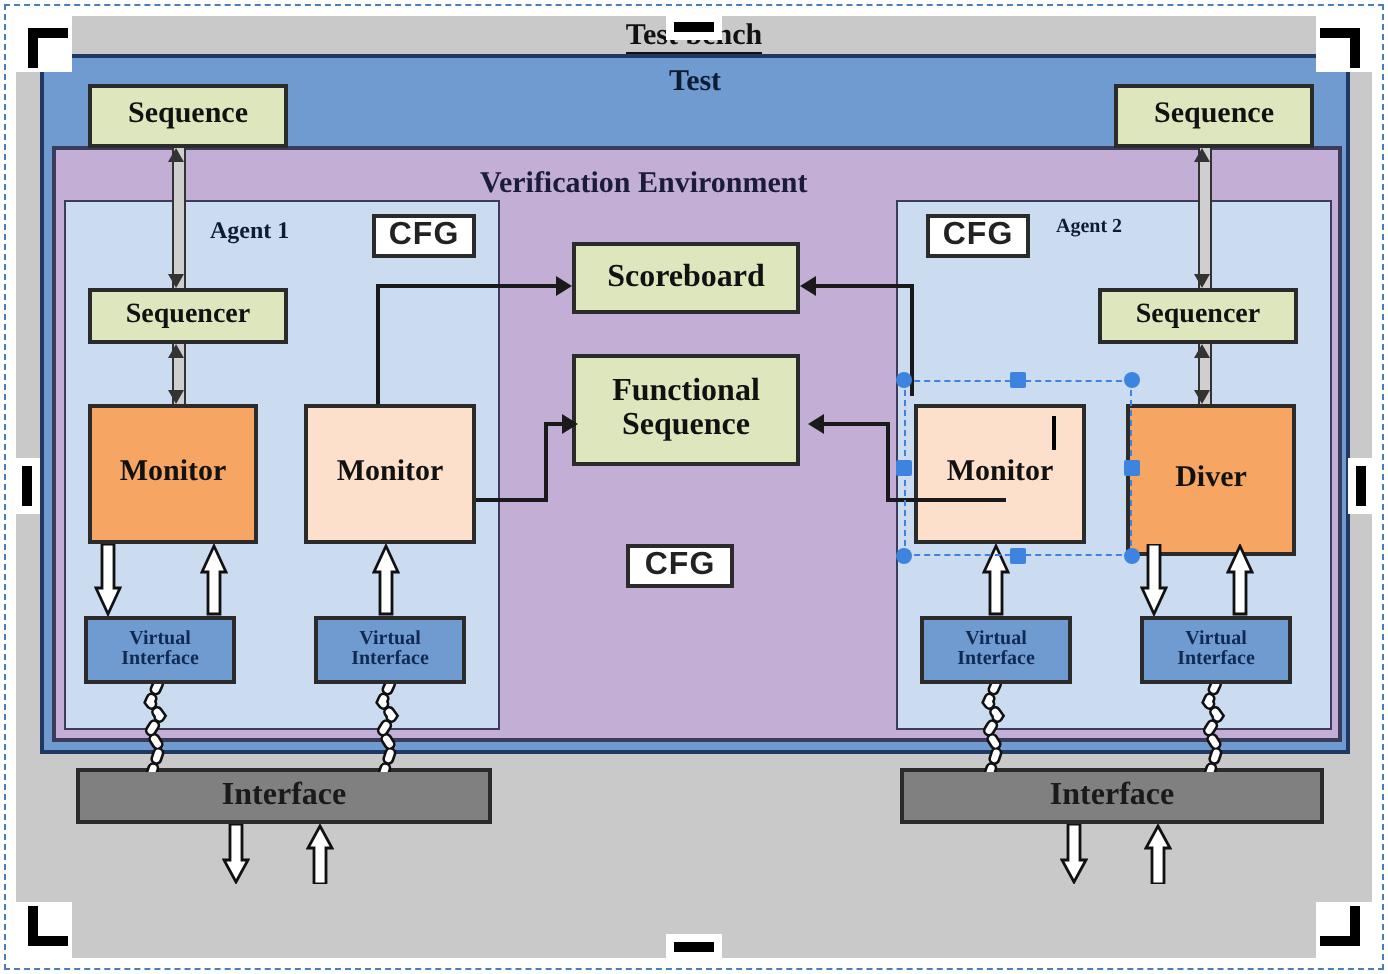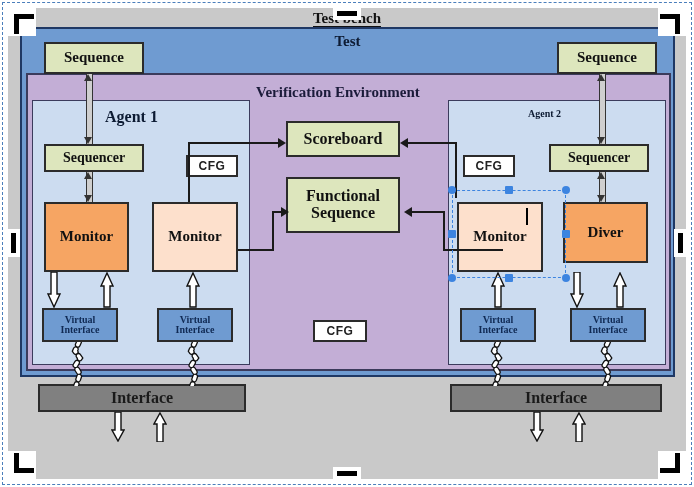--- a/index.html
+++ b/index.html
@@ -32,30 +32,30 @@
   
   .node{position:absolute;border:2px solid #2b2b2b;box-sizing:border-box;
      display:flex;align-items:center;justify-content:center;text-align:center;
      font-weight:bold;color:#111;line-height:1.05;}
   .green{background:#dde6bd;}
   .orange{background:#f6a563;}
   .peach{background:#fde0cc;}
   .vif{background:#6f9bd1;color:#102a54;font-size:10px;font-weight:bold;}
   .iface{background:#808080;color:#1a1a1a;font-size:16px;}
   .dut{background:#e3a9a9;color:#3a1010;font-size:16px;}
-  .cfg{background:#ffffff;color:#222;font-size:12px;font-weight:bold;
-     font-family:"Liberation Sans",sans-serif;letter-spacing:.5px;margin-top:48px;}
+  .cfg{background:#ffffff;color:#222;font-size:16px;font-weight:bold;
+     font-family:"Liberation Sans",sans-serif;letter-spacing:.5px;}
 
   
   .cap{position:absolute;font-weight:bold;color:#0d1b33;white-space:nowrap;}
   #cap-tb{left:0;top:10px;width:694px;text-align:center;font-size:15px;color:#111;}
   #cap-tb span{border-bottom:1px solid #111;padding-bottom:0px;}
   #cap-test{left:20px;top:33px;width:655px;text-align:center;font-size:15px;}
-  #cap-venv{left:240px;top:84px;font-size:15px;color:#1b1b3a;margin-left:16px;}
-  #cap-a1{left:105px;top:108px;font-size:16px;}
+  #cap-venv{left:240px;top:84px;font-size:15px;color:#1b1b3a;}
+  #cap-a1{left:105px;top:108px;font-size:12px;}
   #cap-a2{left:528px;top:108px;font-size:10px;}
 
   
   .dbl{position:absolute;z-index:12;}
   .dbl .shaft{position:absolute;left:2px;top:0;width:5px;height:100%;
      background:#cfcfcf;border-left:1px solid #333;border-right:1px solid #333;}
   .dbl .hU,.dbl .hD{position:absolute;left:0;width:0;height:0;border-left:4.5px solid transparent;border-right:4.5px solid transparent;}
   .dbl .hU{top:0;border-bottom:7px solid #333;}
   .dbl .hD{bottom:0;border-top:7px solid #333;}
 
@@ -182,21 +182,21 @@
   <div class="node green" style="left:549px;top:144px;width:100px;height:28px;font-size:14px;">Sequencer</div>
 
   <div class="dbl" style="left:597px;top:172px;width:9px;height:30px;">
     <div class="shaft"></div>
       <div class="hU"></div>
       <div class="hD"></div>
   </div>
 
   <div class="node peach" style="left:457px;top:202px;width:86px;height:70px;font-size:15px;">Monitor</div>
 
-  <div class="node orange" style="left:563px;top:202px;width:85px;height:61px;font-size:15px;">Diver</div>
+  <div class="node orange" style="left:563px;top:202px;width:85px;height:76px;font-size:15px;">Diver</div>
 
   <div class="node cfg" style="left:463px;top:107px;width:52px;height:22px;">CFG</div>
 
   <div class="selbox" style="left:452px;top:190px;width:114px;height:88px;"></div>
   <div class="hdl c" style="left:448px;top:186px;"></div>
   <div class="hdl s" style="left:505px;top:186px;"></div>
   <div class="hdl c" style="left:562px;top:186px;"></div>
   <div class="hdl s" style="left:448px;top:230px;"></div>
   <div class="hdl s" style="left:562px;top:230px;"></div>
   <div class="hdl c" style="left:448px;top:274px;"></div>

